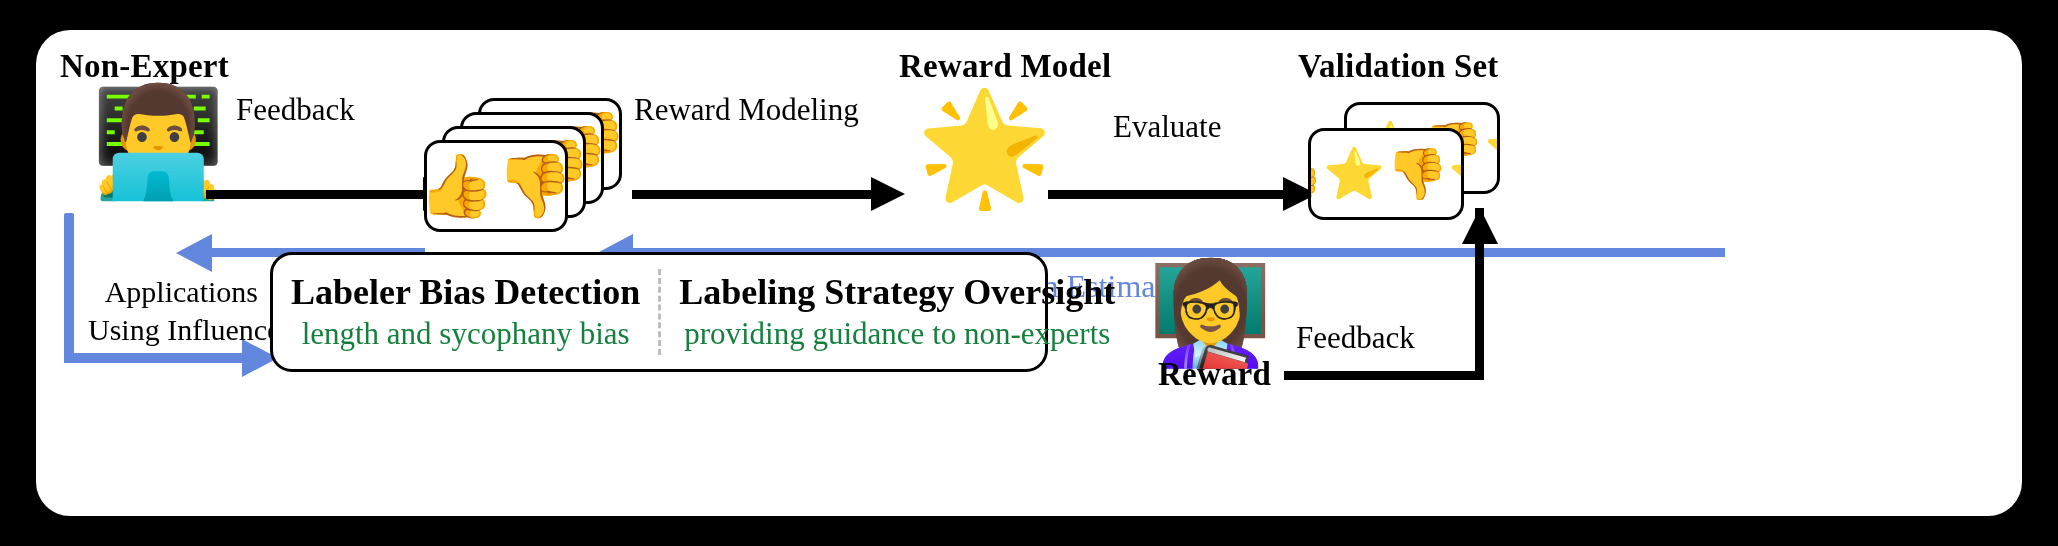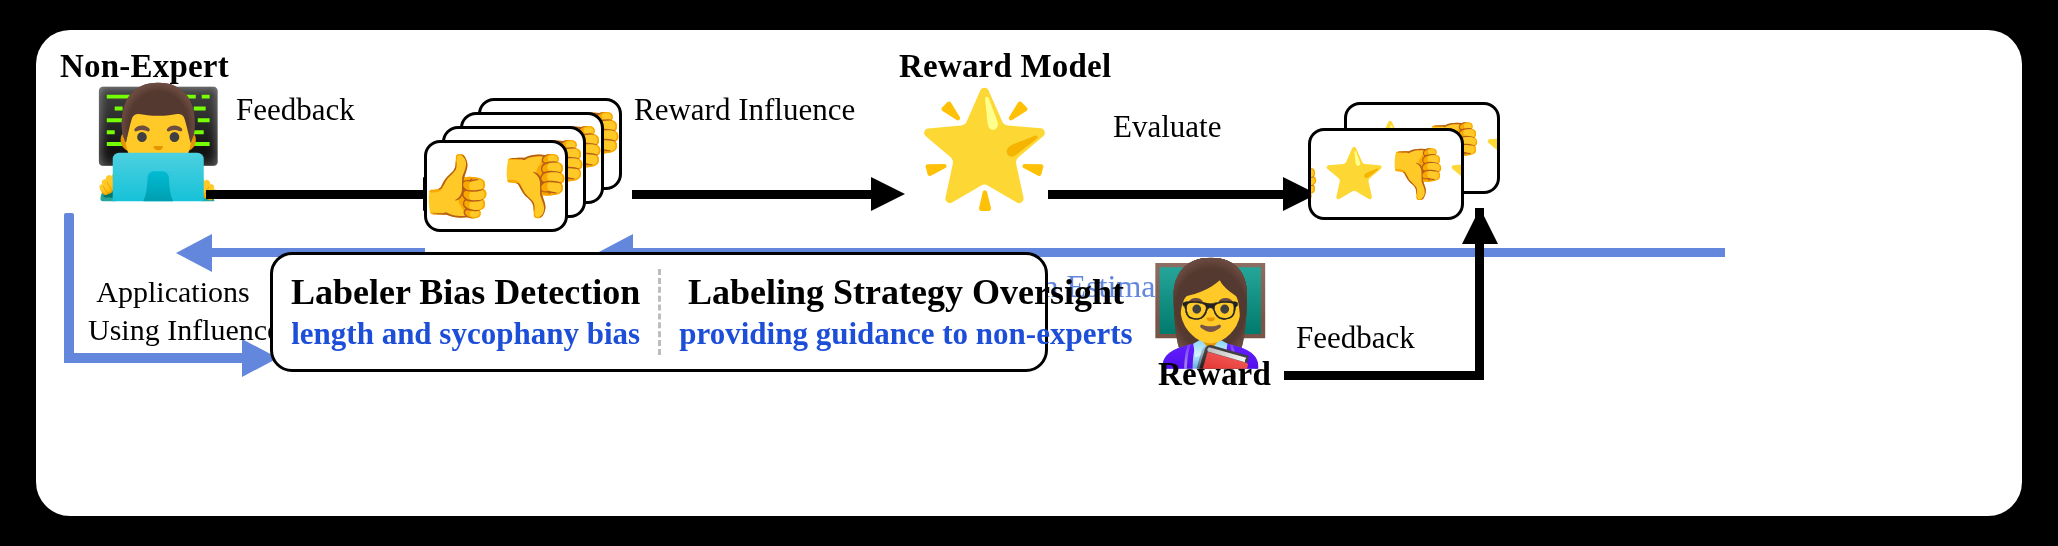--- a/index.html
+++ b/index.html
@@ -161,37 +161,36 @@
   }
   .apps-head {
     font-weight: bold;
     font-size: 36px;
     color: #000;
     white-space: nowrap;
     line-height: 1.22;
   }
   .apps-sub {
     font-size: 31px;
-    color: #1d4ed8;
+    color: #15803d;
     white-space: nowrap;
     line-height: 1.22;
-    font-weight: bold;
   }
   #apps-divider {
     width: 0;
     border-left: 3px dashed #bdbdbd;
     align-self: stretch;
     margin: 14px 0;
   }
 
   .two-line {
     position: absolute;
     font-size: 30px;
     color: #000;
-    text-align: center;
+    text-align: right;
     line-height: 1.25;
     white-space: nowrap;
     font-family: Liberation Serif, serif;
   }
 
   #influence-label {
     position: absolute;
     font-size: 32px;
     color: #6287dd;
     white-space: nowrap;
@@ -202,20 +201,21 @@
 
 <div id="figure">
 
   <div id="panel">
 
     <div class="node-title" style="left:24px; top:18px;">Non-Expert</div>
 
 
     <div class="node-title" style="left:863px; top:18px;">Reward Model</div>
 
+    <div class="node-title" style="left:1262px; top:18px;">Validation Set</div>
 
     <div class="emoji" style="left:55px; top:58px; font-size:108px;">👨‍💻</div>
 
     <div class="edge-label" style="left:200px; top:62px;">Feedback</div>
     <div class="arrow-h black" style="left:170px; top:160px; width:218px;">
       <div class="shaft"></div>
       <div class="head"></div>
     </div>
 
     <div class="arrow-h blue" style="left:175px; top:218px; width:214px;">
@@ -231,21 +231,21 @@
         <div class="faces" style="font-size:62px;">👍👎</div>
       </div>
       <div class="card" style="left:18px; top:28px; width:144px; height:92px;">
         <div class="faces" style="font-size:62px;">👍👎</div>
       </div>
       <div class="card" style="left:0px;  top:42px; width:144px; height:92px;">
         <div class="faces" style="font-size:62px;">👍👎</div>
       </div>
     </div>
 
-    <div class="edge-label" style="left:598px; top:62px;">Reward Influence</div>
+    <div class="edge-label" style="left:598px; top:62px;">Reward Modeling</div>
     <div class="arrow-h black" style="left:596px; top:160px; width:240px;">
       <div class="shaft"></div>
       <div class="head"></div>
     </div>
 
     <div class="arrow-h blue" style="left:596px; top:218px; width:1093px;">
       <div class="shaft"></div>
       <div class="head"></div>
     </div>
 

